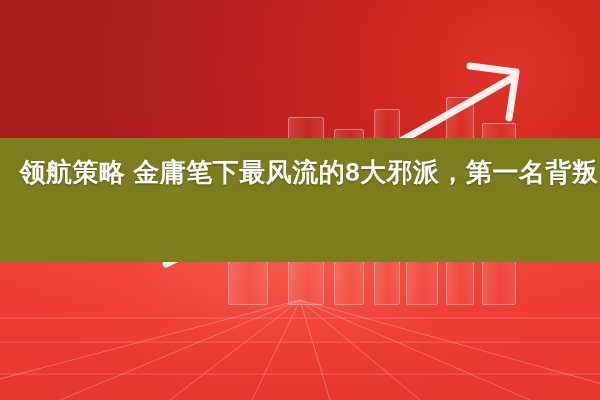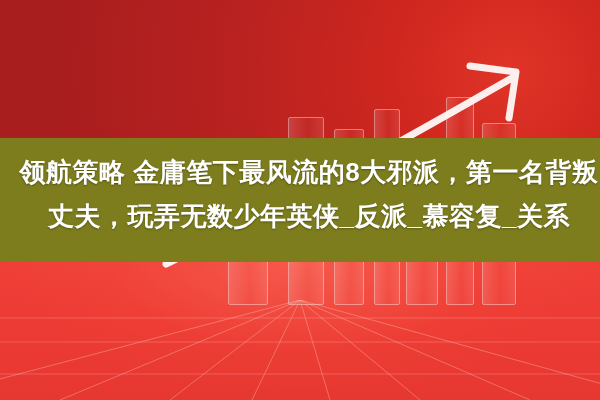--- a/index.html
+++ b/index.html
@@ -175,16 +175,15 @@
         <path d="M166 264 Q 300 200 512 78"></path>
         <path d="M470 66 L 516 72 L 509 118"></path>
       </g>
     </svg>
   </div>
 
   <div class="olive-band"></div>
 
   <div class="headline">
     <div class="line1">领航策略 金庸笔下最风流的8大邪派，第一名背叛</div>
-    <div class="line2">丈夫，玩弄无数少年英侠_反派_慕容复_关系</div>
   </div>
 
 </div>
 
 </body></html>

